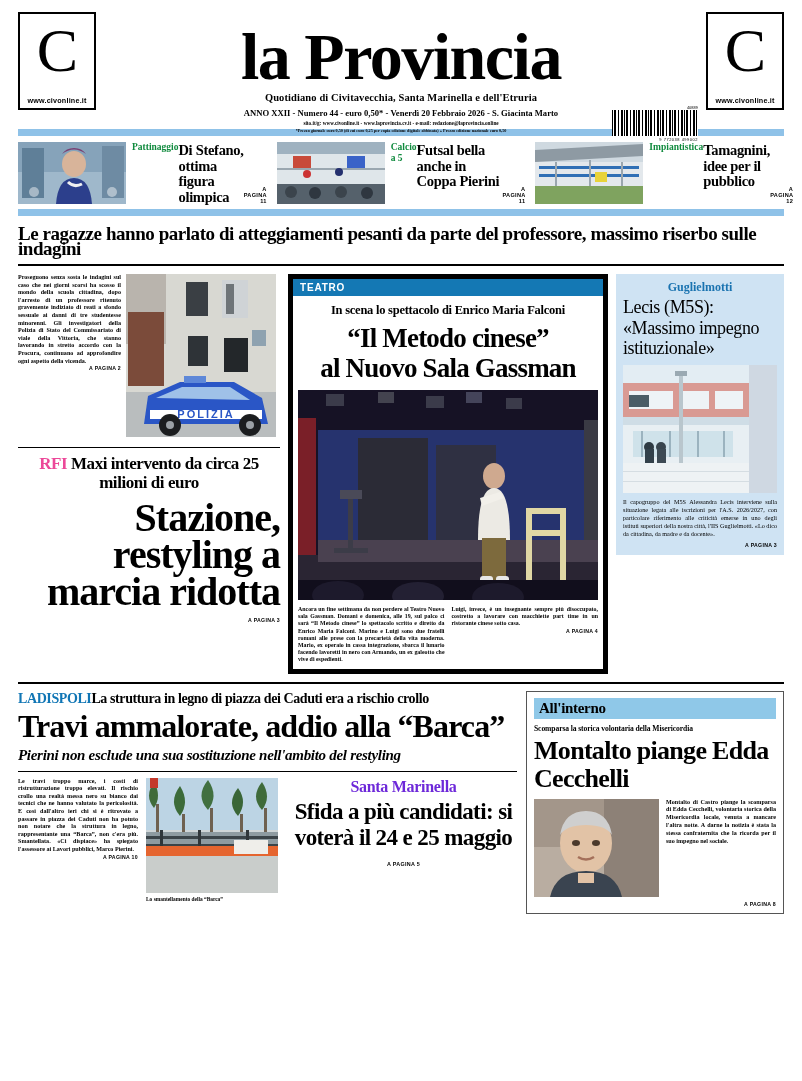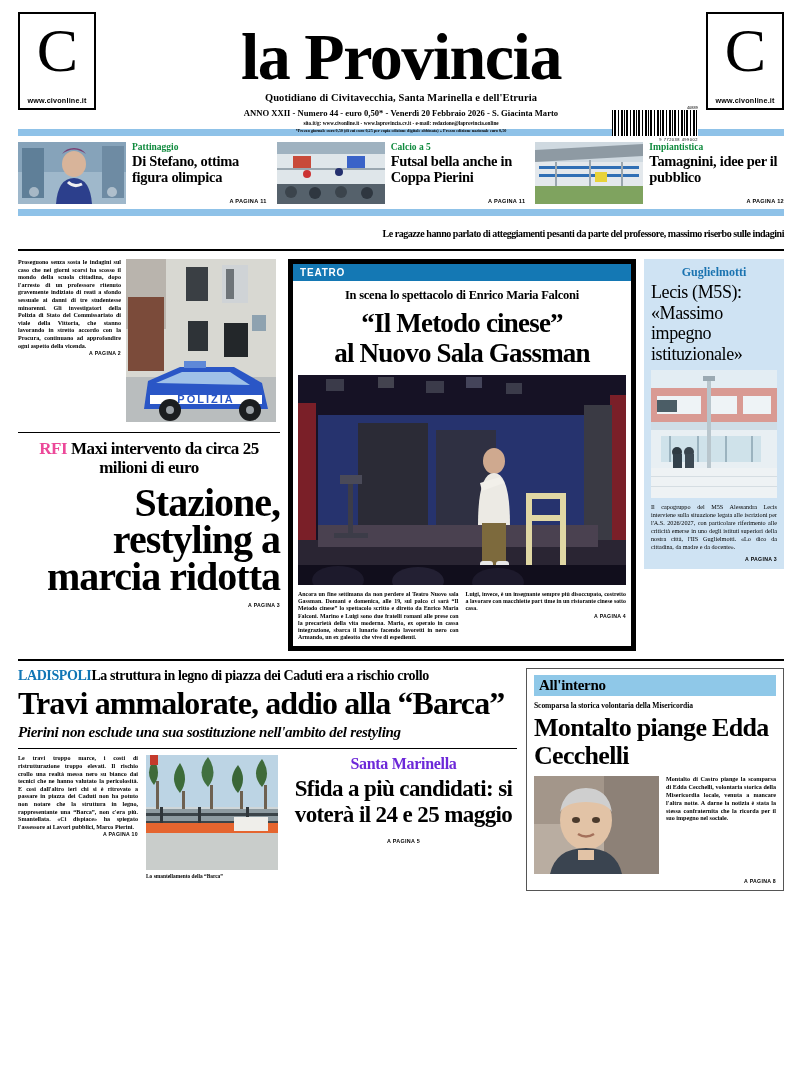--- a/index.html
+++ b/index.html
@@ -22,38 +22,38 @@
   .barcode-num{font-size:4px;font-family:"Liberation Sans",sans-serif;letter-spacing:.5px;margin-top:1px;}
   .bc-top{font-size:4px;font-family:"Liberation Sans",sans-serif;text-align:right;}
 
   .blue-rule{height:7px;background:#8fc2e8;margin:4px 18px 0 18px;}
 
   
   .sports{display:flex;margin:6px 18px 0 18px;height:62px;}
   .sport-item{display:flex;flex:1 1 0;min-width:0;}
   .sport-item + .sport-item{margin-left:10px;}
   .sport-photo{width:108px;height:62px;flex:0 0 auto;background:#9bb6c9;position:relative;overflow:hidden;}
-  .sport-txt{flex:1 1 auto;padding-left:6px;display:flex;flex-direction:column;min-width:0;}
+  .sport-txt{flex:1 1 auto;padding-left:6px;display:flex;flex-direction:row;min-width:0;}
   .sport-kicker{color:#0f8a3d;font-weight:bold;font-size:9.5px;line-height:11px;font-family:"Liberation Serif",serif;}
   .sport-head{font-weight:bold;font-size:14.5px;line-height:15.5px;letter-spacing:-.3px;margin-top:1px;}
   .sport-page{margin-top:auto;text-align:right;font-size:5.6px;font-weight:bold;font-family:"Liberation Sans",sans-serif;letter-spacing:.3px;}
 
   .blue-rule2{height:7px;background:#8fc2e8;margin:5px 18px 0 18px;}
 
   
   .lead{margin:10px 18px 0 18px;}
-  .lead-kicker{text-align:right;font-size:10px;font-weight:bold;letter-spacing:-.45px;line-height:15px;}
+  .lead-kicker{text-align:left;font-size:19px;font-weight:bold;letter-spacing:-.45px;line-height:15px;}
   .lead-head{text-align:center;font-weight:bold;font-size:50px;line-height:52px;letter-spacing:-1.6px;margin-top:4px;}
   .rule-black{height:2px;background:#000;margin:8px 18px 0 18px;}
 
   
   .grid{display:flex;margin:8px 18px 0 18px;}
   .col-left{width:122px;flex:0 0 auto;}
   .col-mid{flex:1 1 auto;padding:0 8px;min-width:0;}
-  .col-right{width:140px;flex:0 0 auto;}
+  .col-right{width:168px;flex:0 0 auto;}
 
   .body-txt{font-size:6.1px;line-height:7.6px;text-align:justify;font-family:"Liberation Serif",serif;font-weight:bold;}
   .body-txt.small{font-size:5.9px;line-height:7.2px;}
   .pg-ref{text-align:right;font-size:5.2px;font-weight:bold;font-family:"Liberation Sans",sans-serif;letter-spacing:.3px;}
 
   .police-photo{width:150px;height:163px;background:#b9c4cc;margin-left:0;overflow:hidden;position:relative;}
 
   .left-top{display:flex;}
   .left-col-text{width:108px;flex:0 0 auto;padding-right:5px;box-sizing:border-box;}
 

